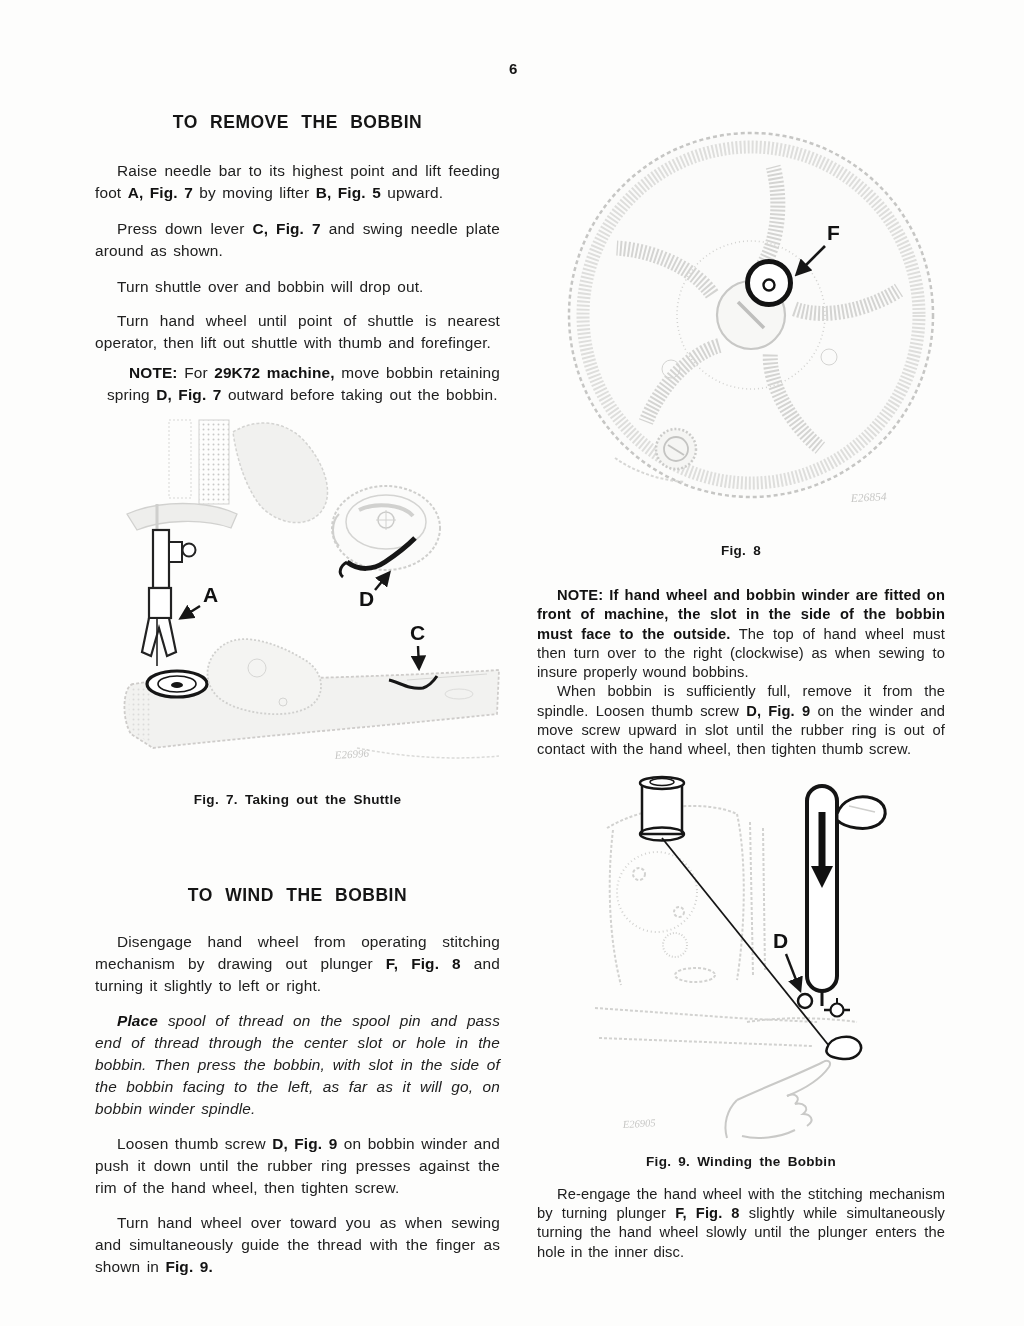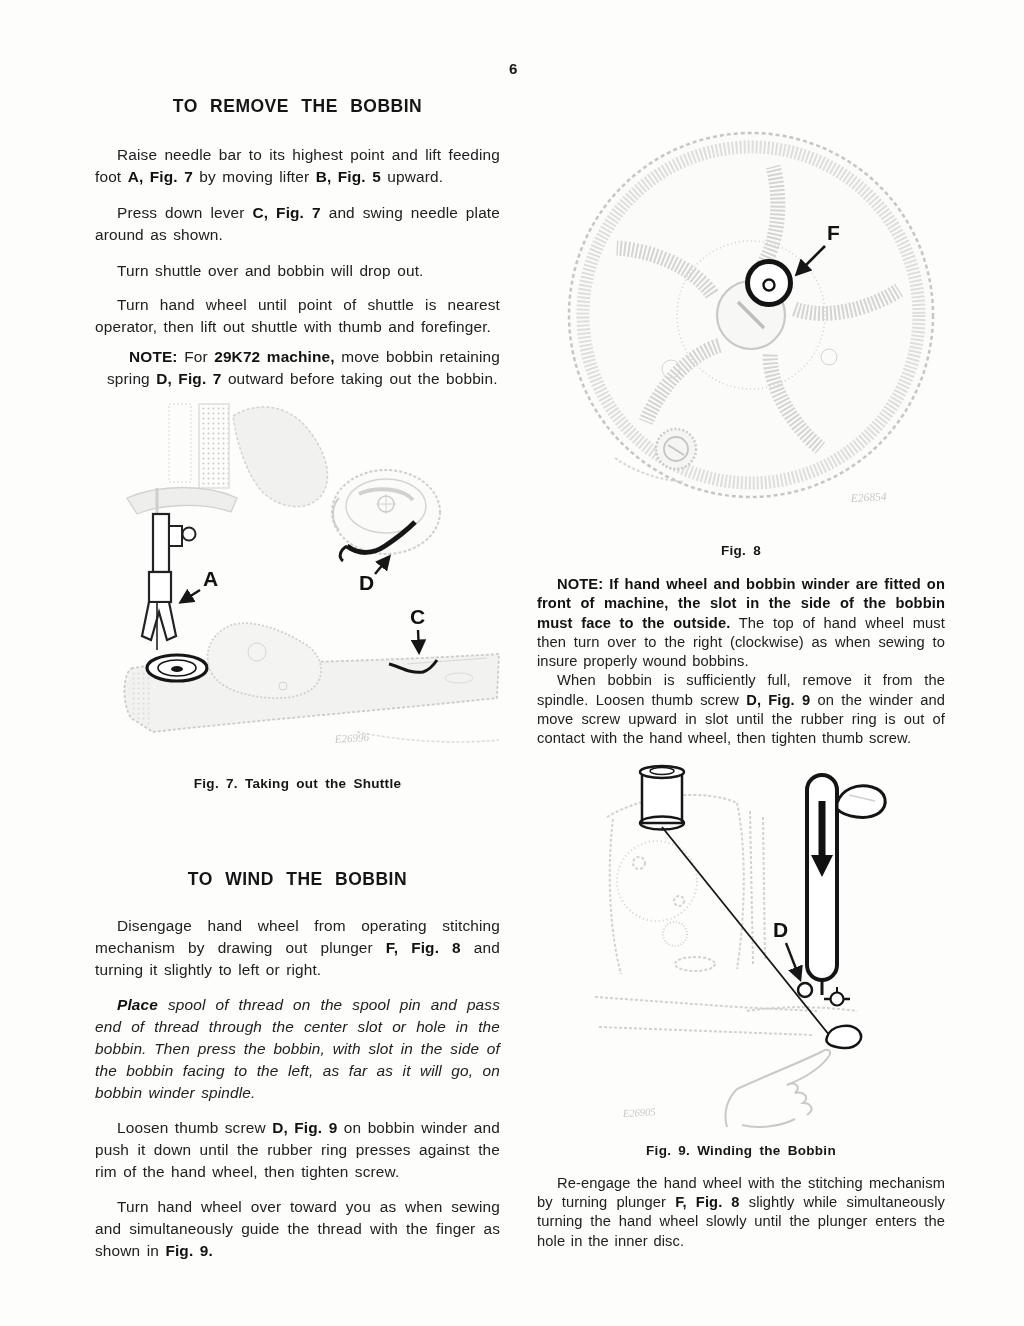--- a/index.html
+++ b/index.html
@@ -33,21 +33,21 @@
   svg text.figlabel { font-family:"Liberation Sans", sans-serif; font-weight:700; fill:#111; }
   svg text.plate { font-family:"Liberation Serif", serif; font-style:italic; fill:#c7c7c5; }
 </style>
 </head>
 <body>
 
 <div class="page">
 
   <div class="abs pageno" style="left:509px; top:60px;">6</div>
 
-  <div class="col" style="left:95px; top:96px; width:405px;">
+  <div class="col" style="left:95px; top:112px; width:405px;">
 
     <div class="heading" style="margin-bottom:27px;">TO REMOVE THE BOBBIN</div>
 
     <div class="bodytext">
       <p style="margin-bottom:14px;margin-top:18px;"><span>Raise needle bar to its highest point and lift feeding foot </span><span class="b">A, Fig. 7</span><span> by moving lifter </span><span class="b">B, Fig. 5</span><span> upward.</span></p>
       <p style="margin-bottom:14px;"><span>Press down lever </span><span class="b">C, Fig. 7</span><span> and swing needle plate around as shown.</span></p>
       <p style="margin-bottom:12px;"><span>Turn shuttle over and bobbin will drop out.</span></p>
       <p style="margin-bottom:8px;"><span>Turn hand wheel until point of shuttle is nearest operator, then lift out shuttle with thumb and forefinger.</span></p>
       <p style="margin-bottom:0;margin-left:12px;"><span class="b">NOTE:</span><span> For </span><span class="b">29K72 machine,</span><span> move bobbin retaining spring </span><span class="b">D, Fig. 7</span><span> outward before taking out the bobbin.</span></p>
     </div>
@@ -167,21 +167,21 @@
         <circle cx="214" cy="155" r="21.5" fill="#ffffff" stroke="#131313" stroke-width="5"></circle>
         <circle cx="214" cy="157" r="5.5" fill="#ffffff" stroke="#131313" stroke-width="2.4"></circle>
         <text class="figlabel" x="272" y="112" font-size="21">F</text>
         <line x1="270" y1="118" x2="242" y2="146" stroke="#161616" stroke-width="2.6" marker-end="url(#ah8)"></line>
         <text class="plate" x="296" y="374" font-size="11.5" transform="rotate(-3 296 374)">E26854</text>
       </svg>
     </div>
 
     <div class="caption" style="margin-top:26px;">Fig. 8</div>
 
-    <div class="rtext" style="margin-top:17px;">
+    <div class="rtext" style="margin-top:28px;">
       <p><span class="b">NOTE: If hand wheel and bobbin winder are fitted on front of machine, the slot in the side of the bobbin must face to the outside.</span><span> The top of hand wheel must then turn over to the right (clockwise) as when sewing to insure properly wound bobbins.</span></p>
       <p><span>When bobbin is sufficiently full, remove it from the spindle. Loosen thumb screw </span><span class="b">D, Fig. 9</span><span> on the winder and move screw upward in slot until the rubber ring is out of contact with the hand wheel, then tighten thumb screw.</span></p>
     </div>
 
     <div style="margin:10px 0 0 50px;">
       <svg width="400" height="372" viewBox="0 0 400 372">
         <defs>
           <marker id="ah9" viewBox="0 0 10 10" refX="8" refY="5" markerWidth="6.5" markerHeight="6.5" orient="auto-start-reverse">
               <path d="M0,0 L10,5 L0,10 Z" fill="#161616"></path>
             </marker>

